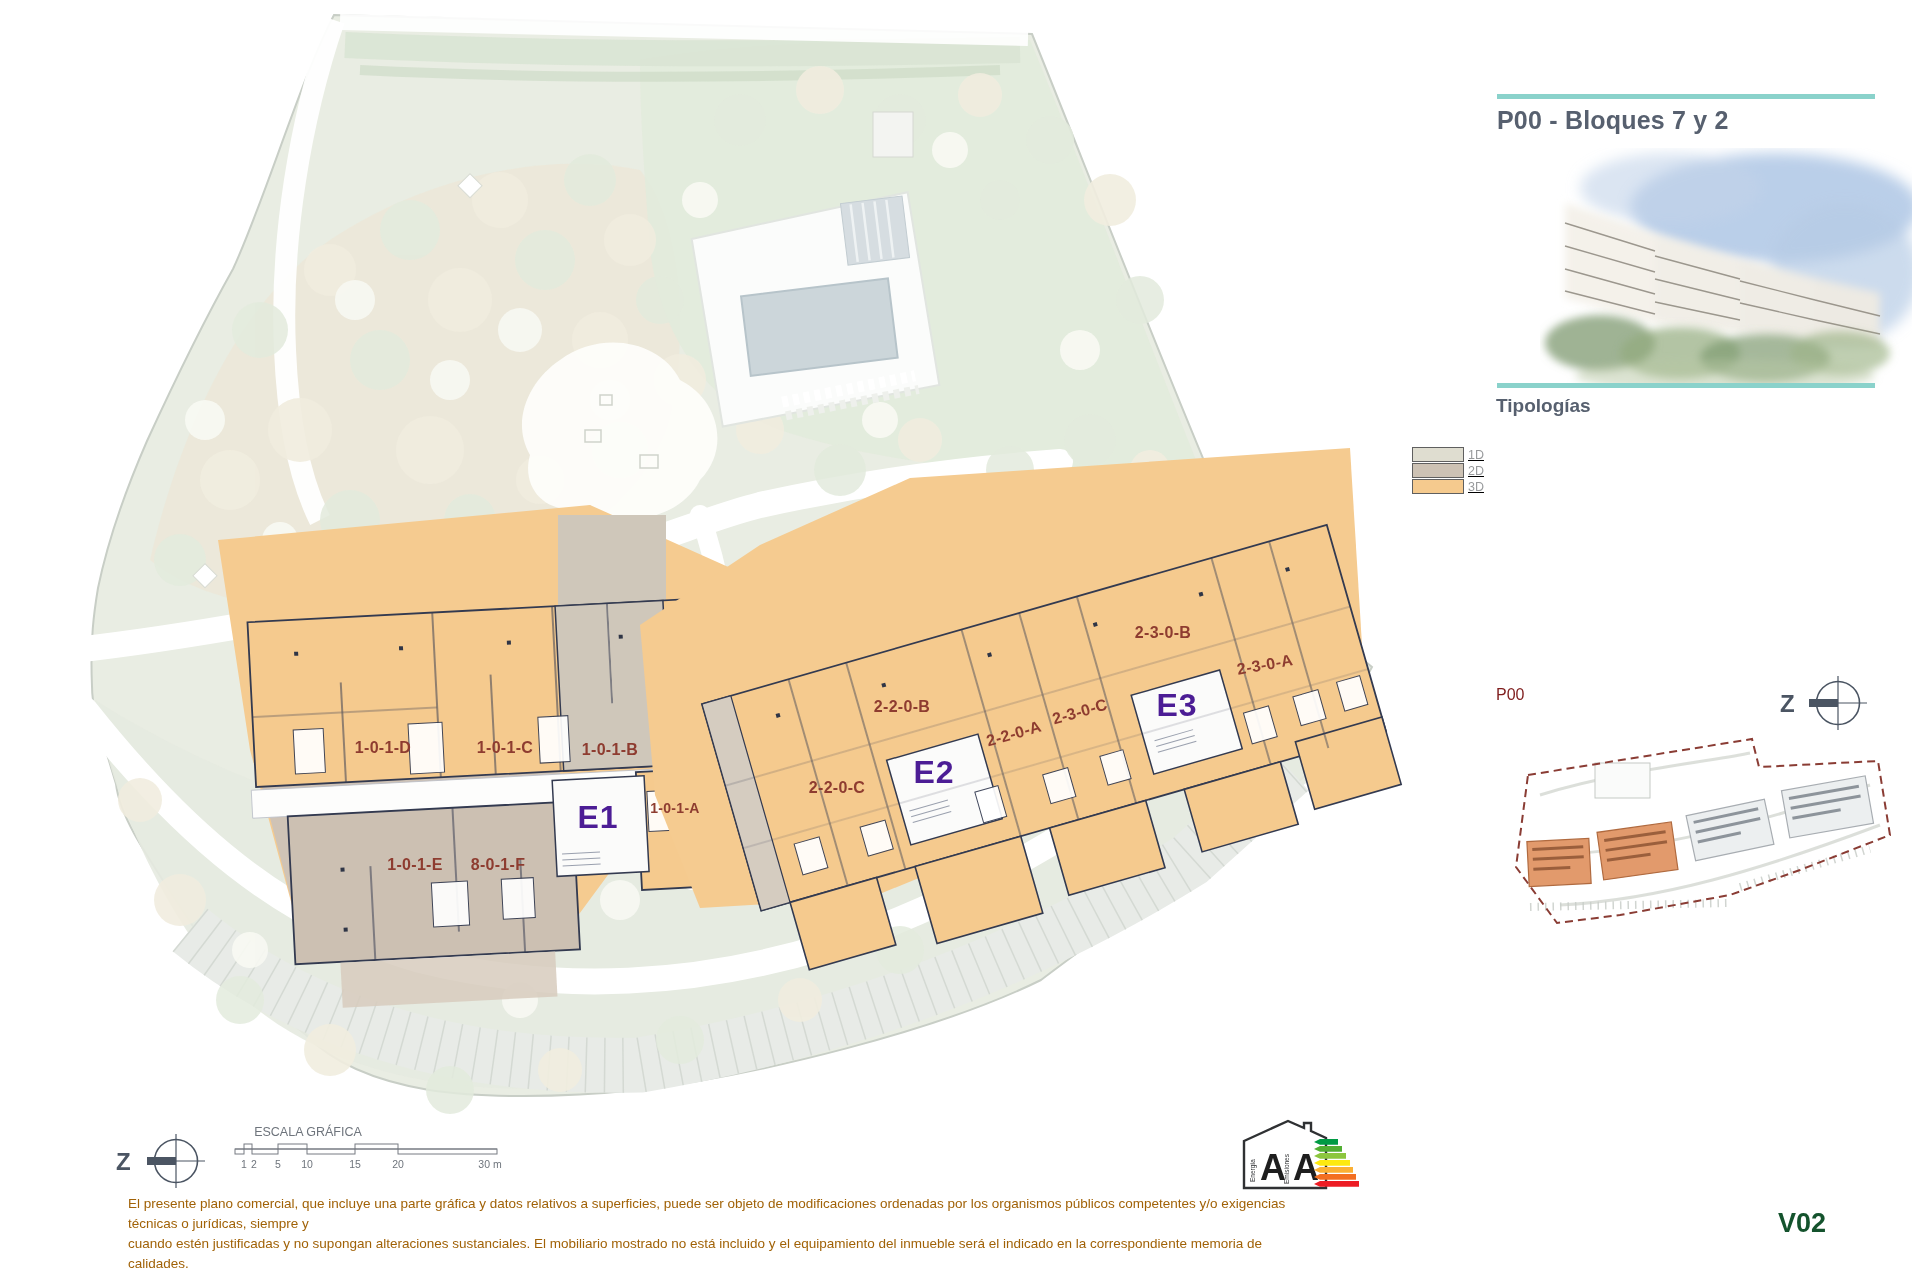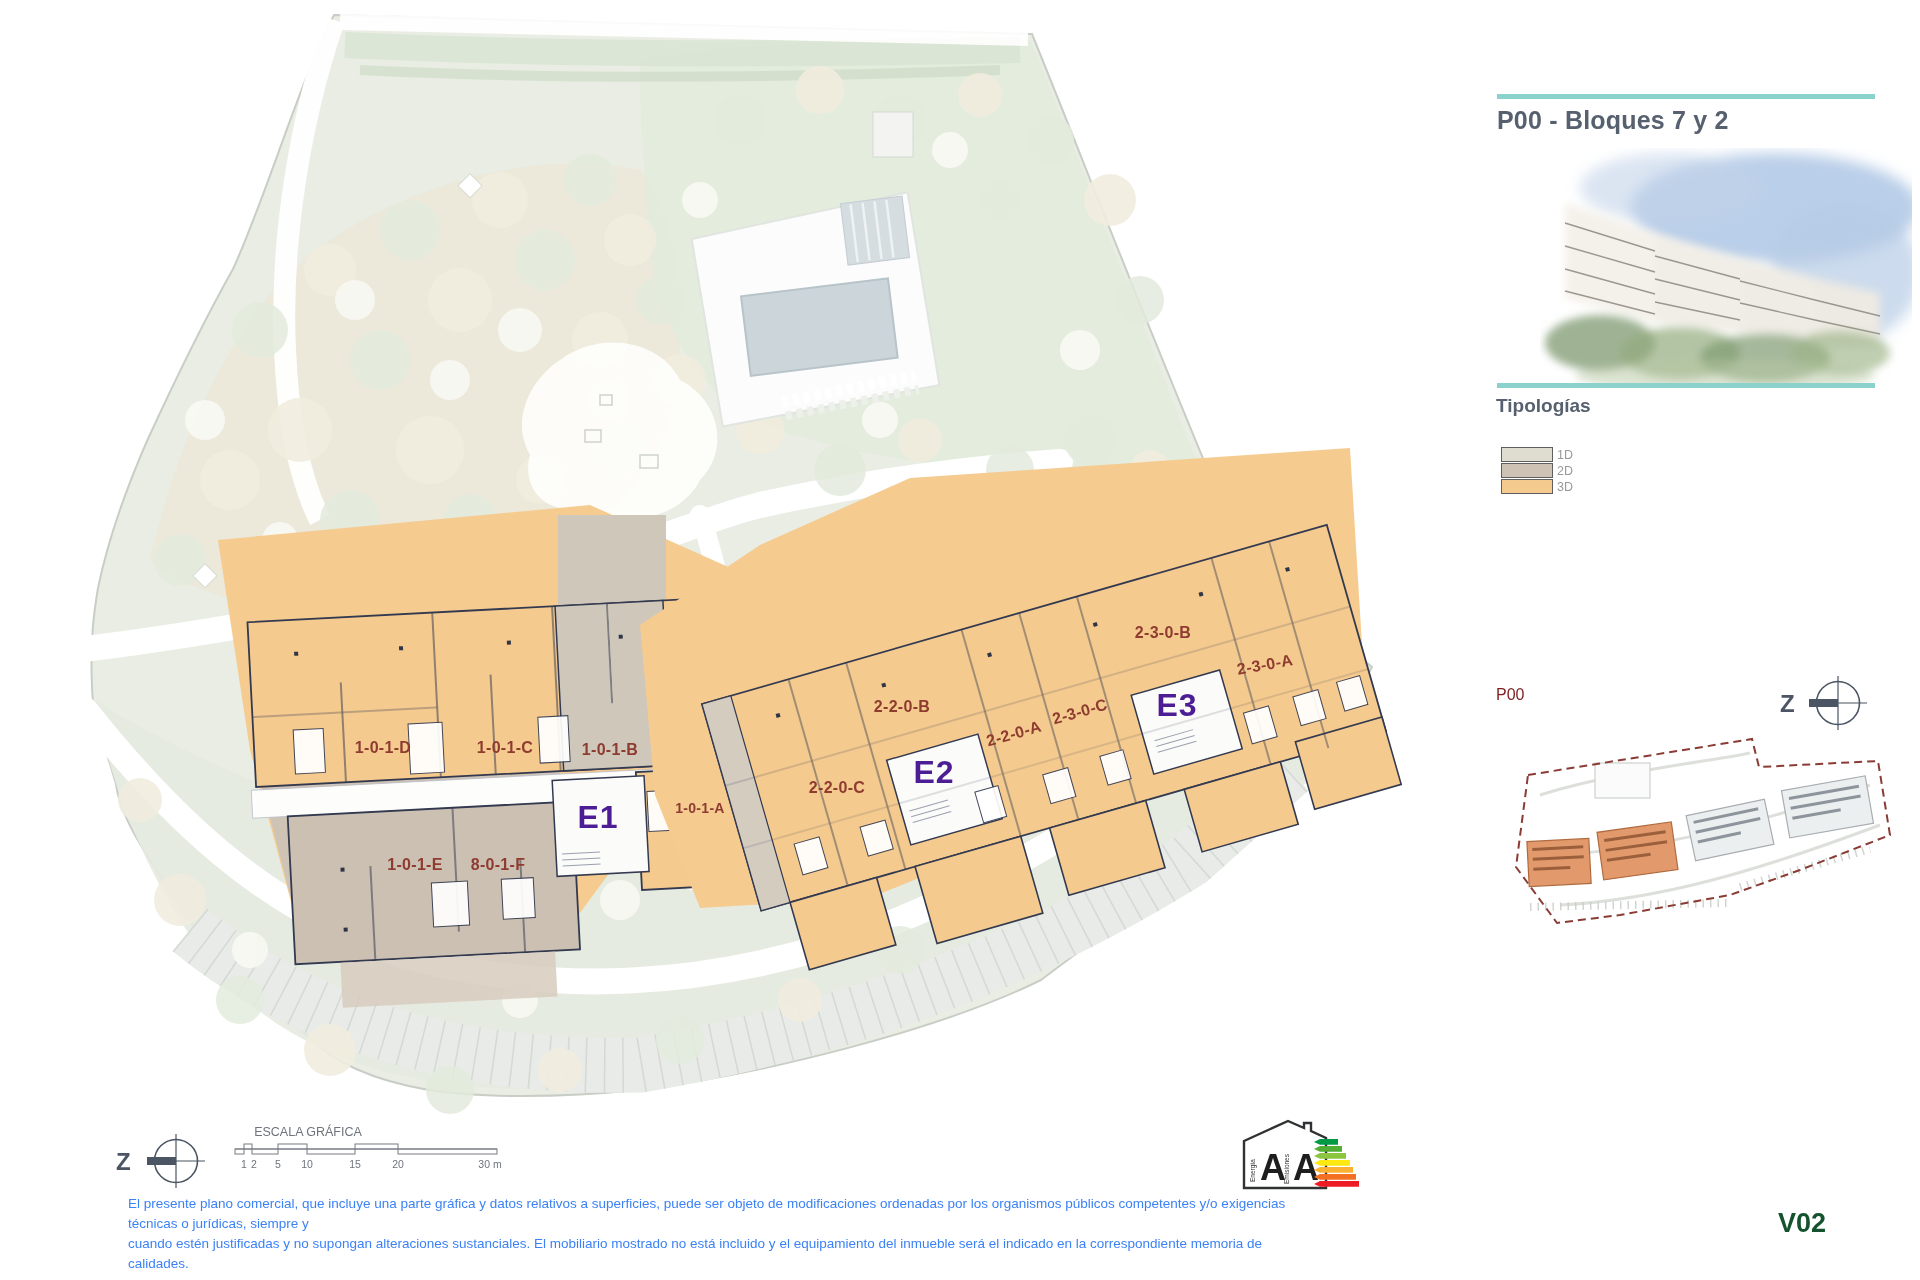--- a/index.html
+++ b/index.html
@@ -2,39 +2,39 @@
 <html><head>
 <meta charset="utf-8">
 <style>
   html,body{margin:0;padding:0;background:#fff;}
   .page{position:relative;width:1920px;height:1280px;background:#ffffff;overflow:hidden;
         font-family:"Liberation Sans", sans-serif;}
   .plan-svg{position:absolute;left:0;top:0;}
   
   .ulabel{position:absolute;transform:translate(-50%,-50%);font-weight:bold;font-size:16px;
           color:#8e3c30;letter-spacing:.3px;white-space:nowrap;}
-  .ulabel.small{font-size:14px;margin-left:25px;}
+  .ulabel.small{font-size:14px;}
   .ulabel.rot16{transform:translate(-50%,-50%) rotate(-16deg);}
   .ulabel.rot10{transform:translate(-50%,-50%) rotate(-10deg);}
   .elabel{position:absolute;transform:translate(-50%,-50%);font-weight:bold;font-size:32px;
           color:#4c1d95;letter-spacing:1px;}
   
   .rule{position:absolute;height:5px;background:#8ad2cb;}
   .panel-title{position:absolute;font-weight:bold;font-size:25px;color:#57606f;letter-spacing:.2px;}
   .tipo-title{position:absolute;font-weight:bold;font-size:19px;color:#57606f;}
-  .legend{position:absolute;left:1501px;top:447px;}
+  .legend{position:absolute;left:1412px;top:447px;text-decoration:underline;}
   .legend-row{display:flex;align-items:center;height:16px;}
   .legend-swatch{width:52px;height:15px;border:1px solid #5f5f5f;box-sizing:border-box;margin-top:-1px;}
   .legend-label{font-size:12.5px;color:#97999b;margin-left:4px;}
   .p00-label{position:absolute;font-size:16px;color:#7f1d1d;}
   
   .scale-svg{position:absolute;}
   .compass-svg{position:absolute;}
   .disclaimer{position:absolute;left:128px;top:1194px;width:1180px;font-size:13.5px;
-              line-height:20px;color:#3b82f6;}
+              line-height:20px;color:#a16207;}
   .version{position:absolute;left:1778px;top:1208px;font-weight:bold;font-size:27px;color:#e78e5e;}
   .energy-svg{position:absolute;left:1238px;top:1114px;}
   .mini-svg{position:absolute;left:1500px;top:735px;}
   .render-svg{position:absolute;left:1540px;top:148px;}
 </style>
 </head>
 <body>
 
 <div class="page">
 

